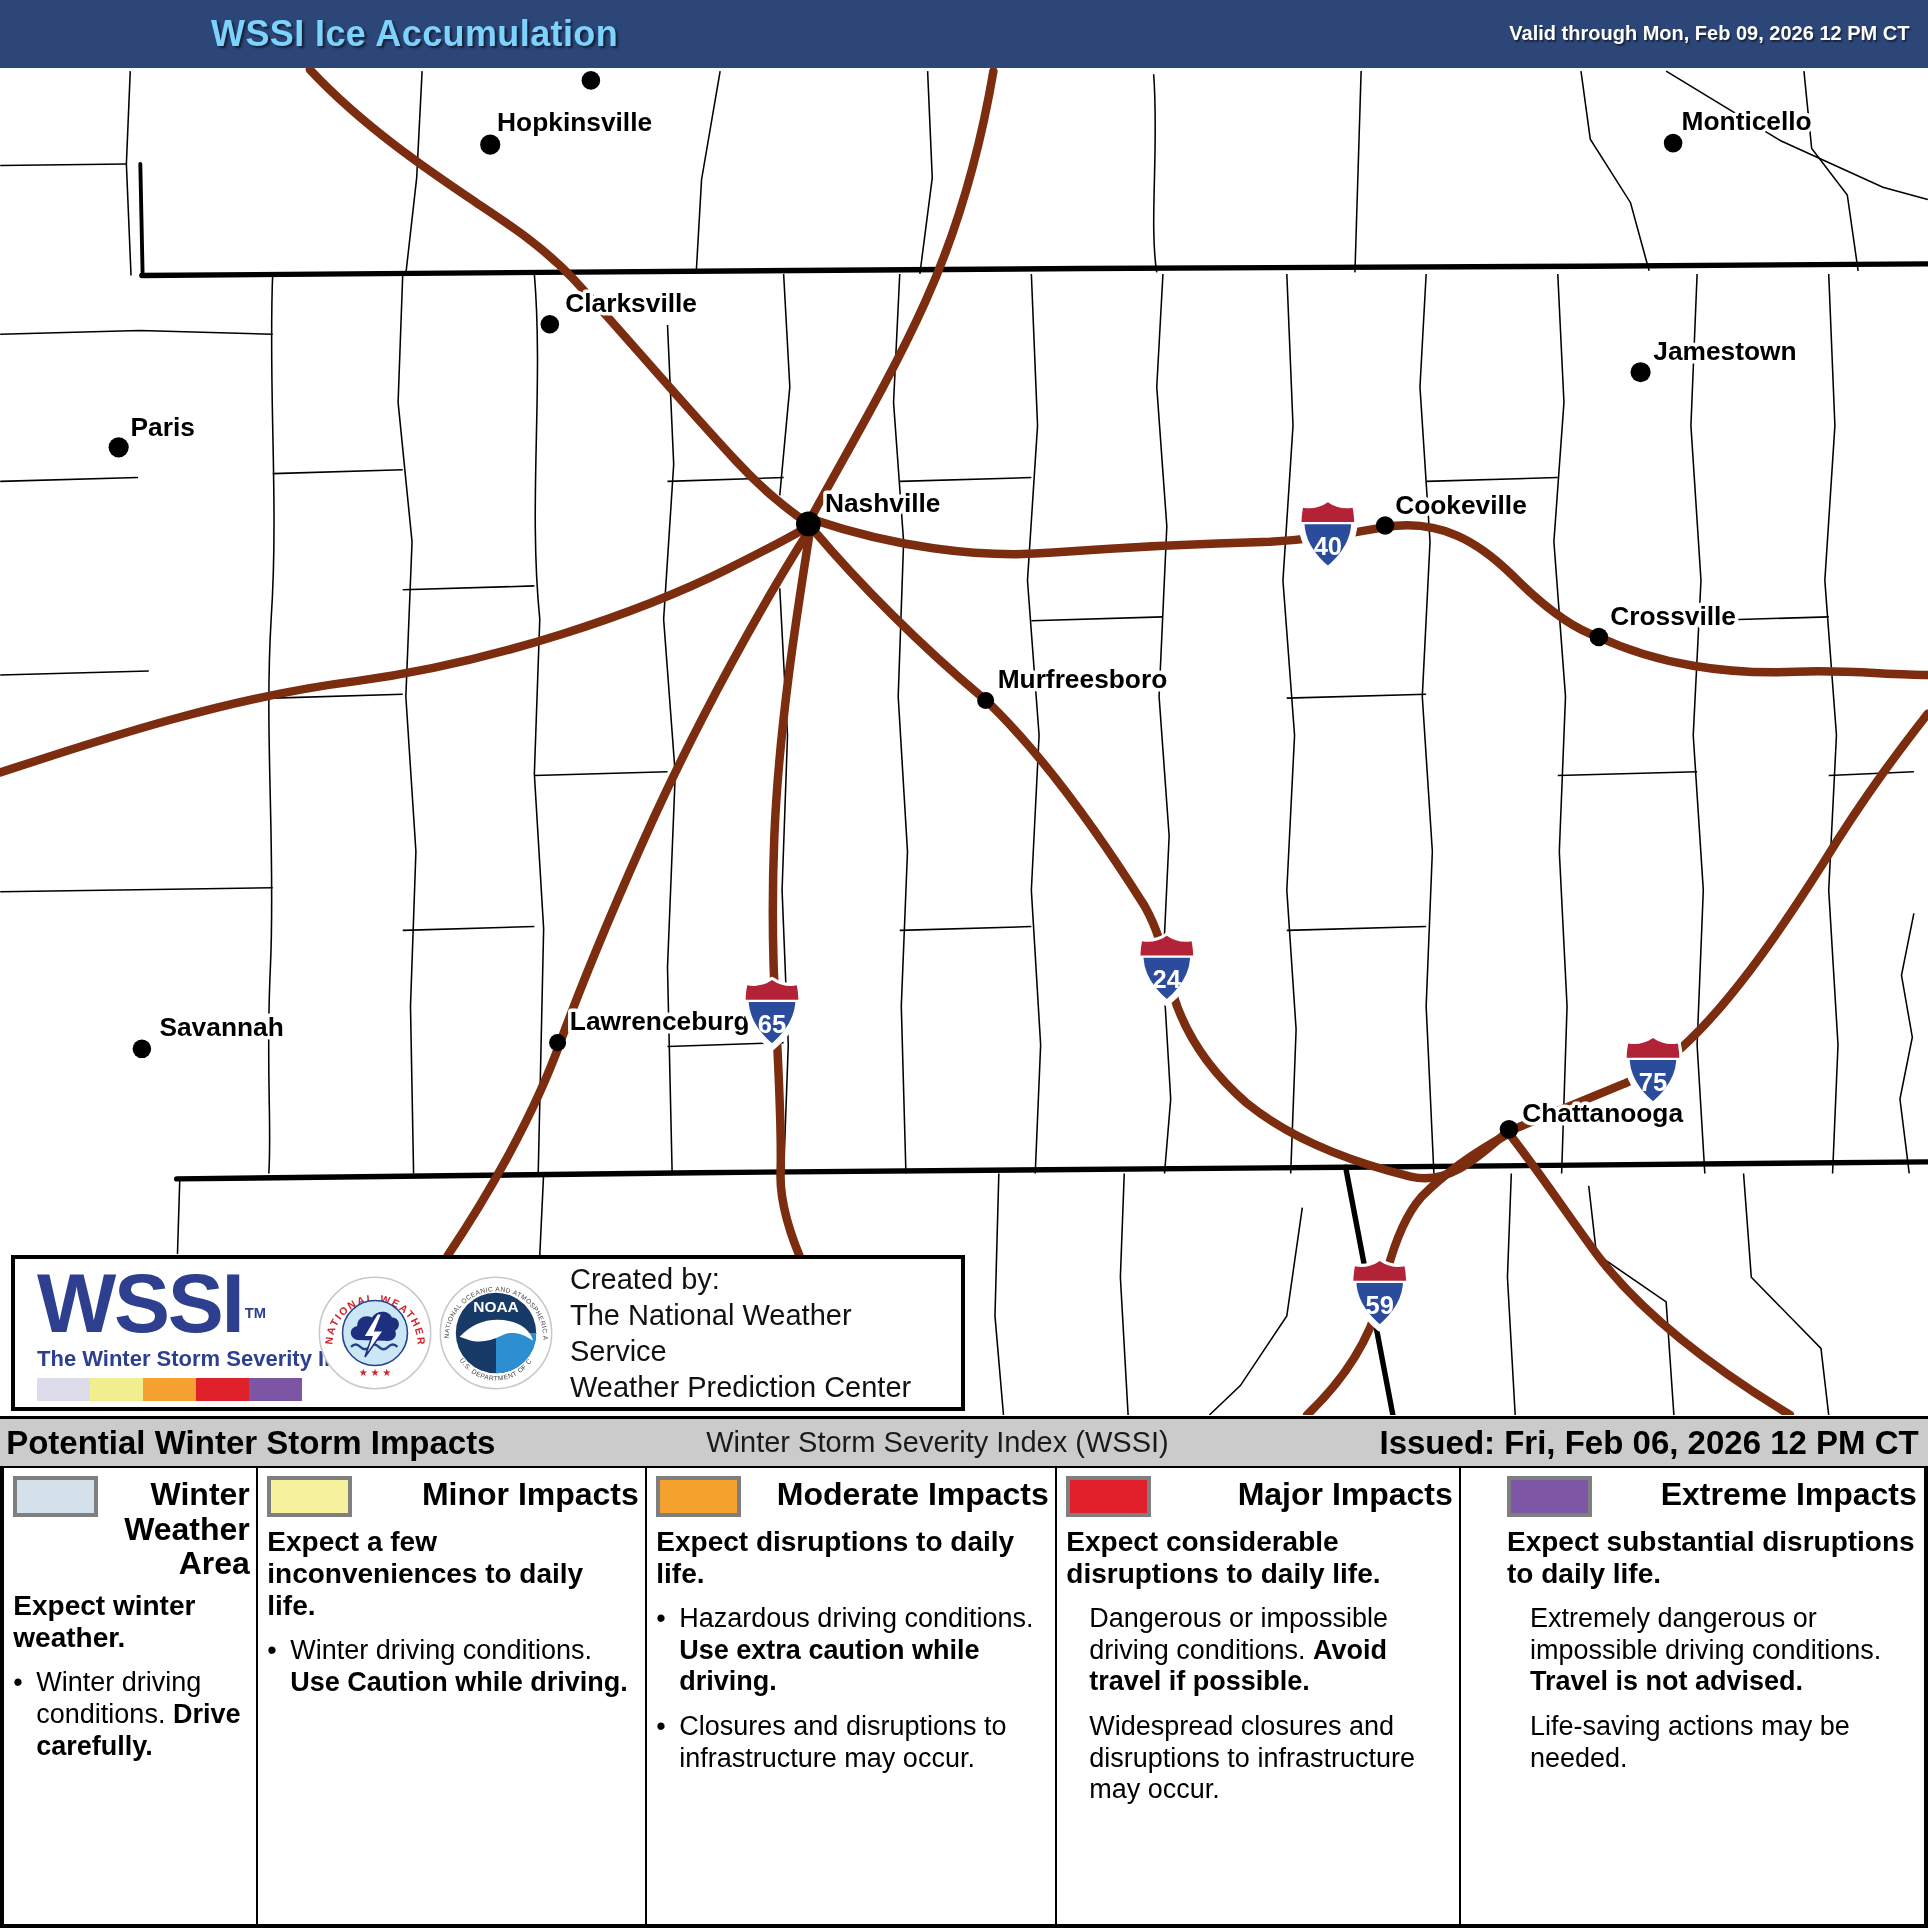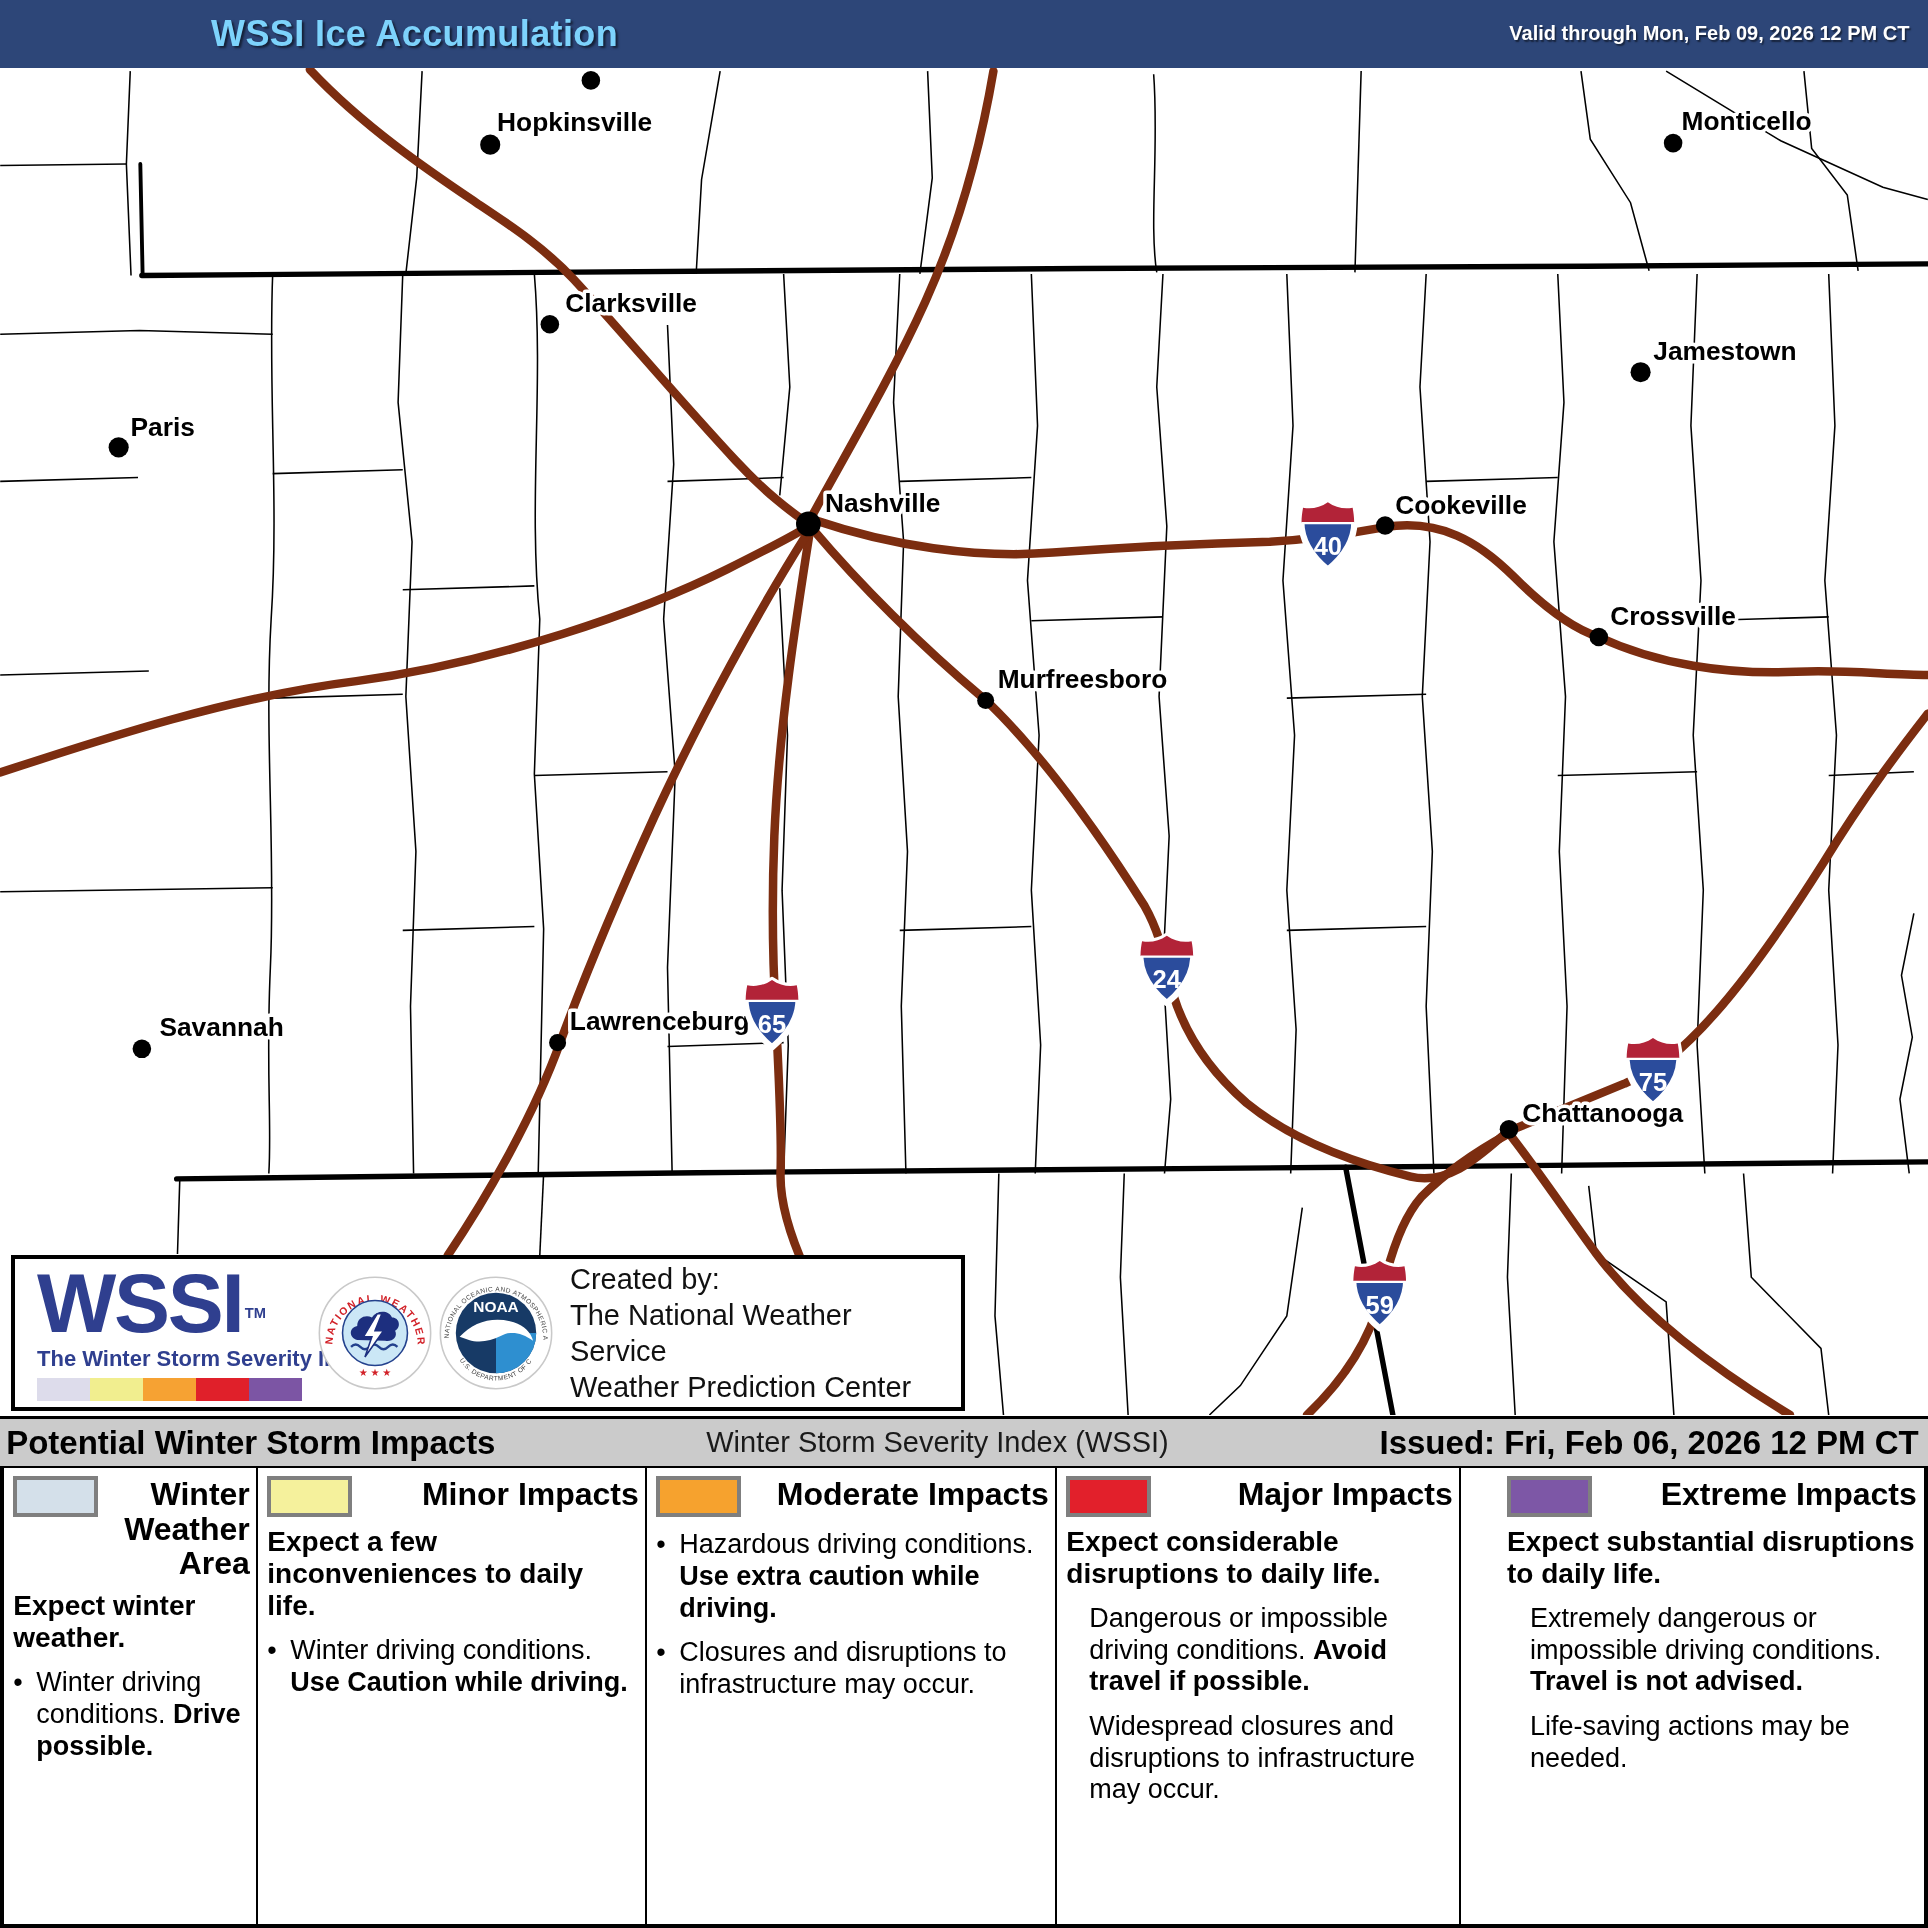--- a/index.html
+++ b/index.html
@@ -253,39 +253,40 @@
 
   <div class="legend" id="legend">
       <div class="col" style="width: 254px;">
         <div class="colhead">
           <span class="swatch" style="background: rgb(212, 224, 234);"></span>
           <span class="coltitle">Winter Weather Area</span>
         </div>
         <p class="lead">Expect winter weather.</p>
         <div class="item">
           <span class="bdot">•</span>
-          <span class="txt"><span>Winter driving conditions. </span><b>Drive possible.</b></span>
+          <span class="txt"><span>Winter driving conditions. </span><b>Drive carefully.</b></span>
         </div>
       </div>
       <div class="col" style="width: 389px;">
         <div class="colhead">
           <span class="swatch" style="background: rgb(245, 241, 156);"></span>
           <span class="coltitle">Minor Impacts</span>
         </div>
         <p class="lead">Expect a few inconveniences to daily life.</p>
         <div class="item">
           <span class="bdot">•</span>
           <span class="txt"><span>Winter driving conditions. </span><b>Use Caution while driving.</b></span>
         </div>
       </div>
       <div class="col" style="width: 410px;">
         <div class="colhead">
           <span class="swatch" style="background: rgb(246, 162, 46);"></span>
           <span class="coltitle">Moderate Impacts</span>
         </div>
+        <p class="lead">Expect disruptions to daily life.</p>
         <div class="item">
           <span class="bdot">•</span>
           <span class="txt"><span>Hazardous driving conditions. </span><b>Use extra caution while driving.</b></span>
         </div>
         <div class="item">
           <span class="bdot">•</span>
           <span class="txt"><span>Closures and disruptions to infrastructure may occur.</span></span>
         </div>
       </div>
       <div class="col" style="width: 404px;">

